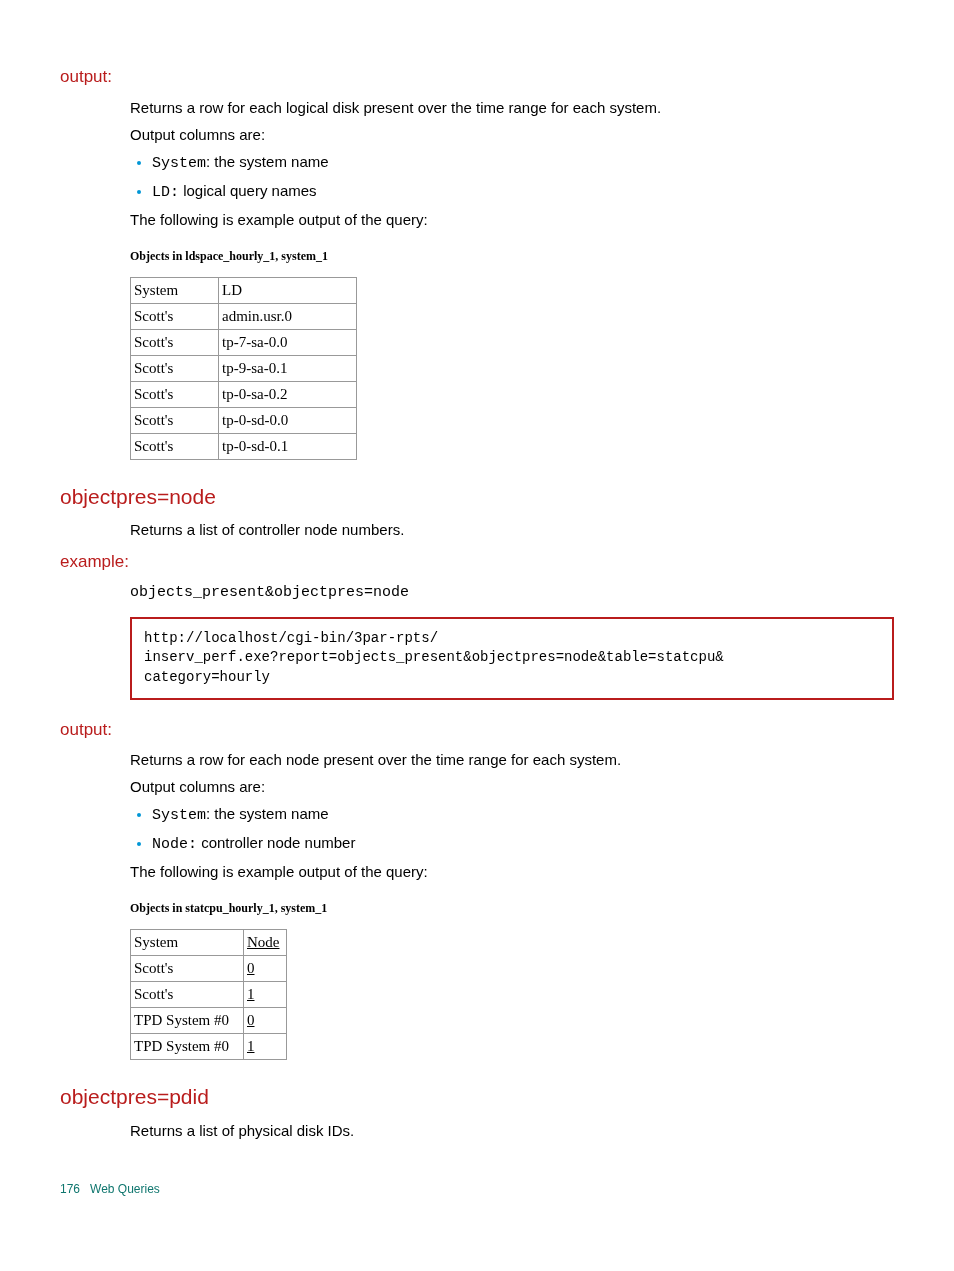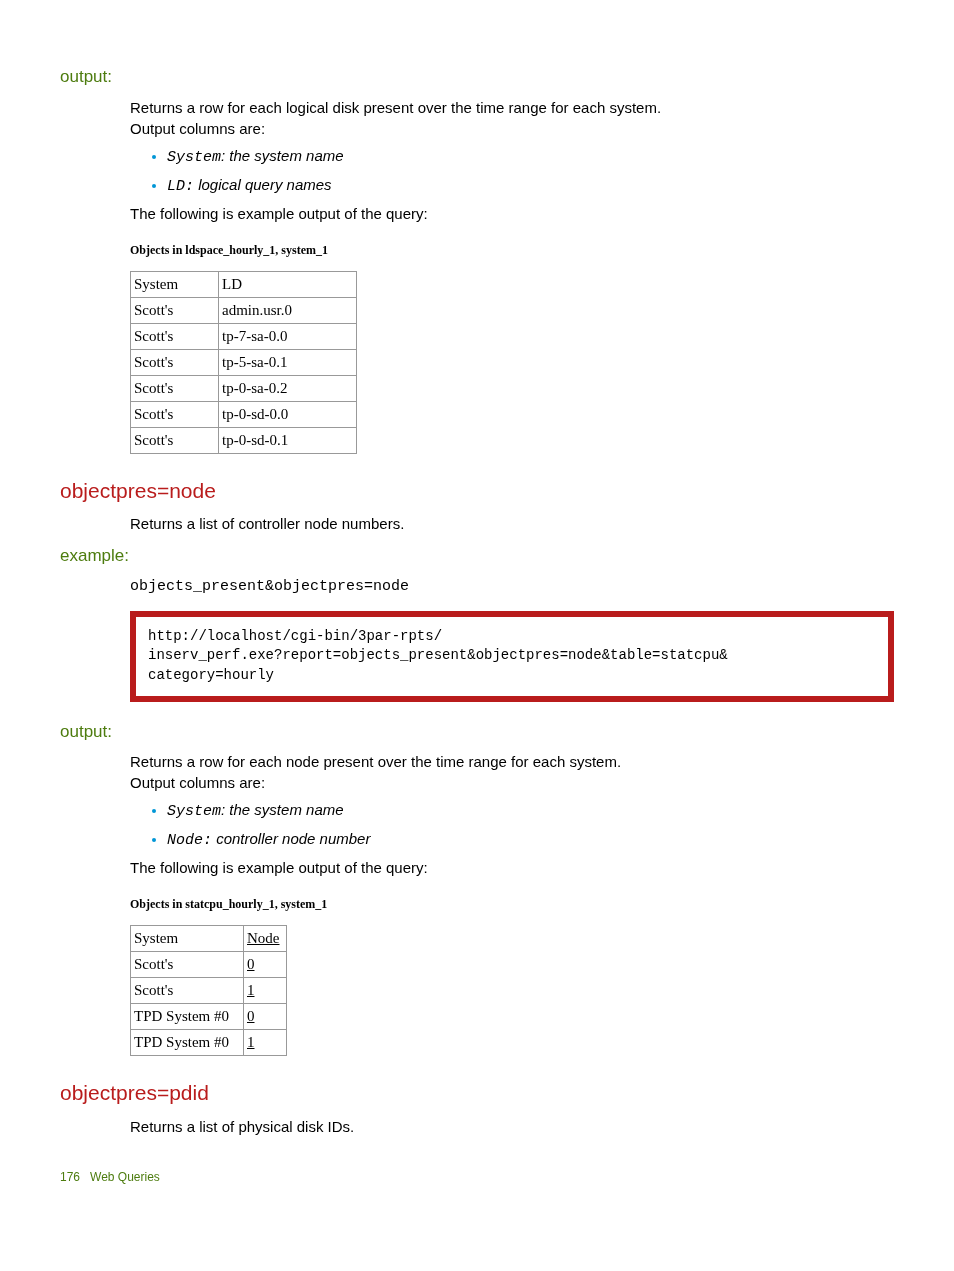--- a/index.html
+++ b/index.html
@@ -6,44 +6,43 @@
     font-family: Arial, Helvetica, sans-serif;
     font-size: 15px;
     color: #000;
     margin: 0;
     padding: 55px 60px 40px 60px;
     width: 954px;
     box-sizing: border-box;
     line-height: 1.4;
   }
   .h3 {
-    color: #4d7c0f;
+    color: #b91c1c;
     font-size: 17px;
     font-weight: normal;
     margin: 10px 0 8px 0;
   }
   .h2 {
     color: #b91c1c;
     font-size: 21px;
     font-weight: normal;
     margin: 22px 0 8px 0;
   }
   .body-indent {
     margin-left: 70px;
   }
   p {
-    margin: 0 0;
+    margin: 6px 0;
   }
   ul {
     margin: 6px 0;
     padding-left: 22px;
   }
   ul li {
-    margin: 6px 15px;
-    font-style: italic;
+    margin: 6px 0;
   }
   ul li::marker {
     color: #0096D6;
     font-size: 14px;
   }
   .mono {
     font-family: "Courier New", monospace;
     font-size: 15px;
   }
   .table-title {
@@ -62,33 +61,33 @@
     border: 1px solid #999;
     padding: 2px 4px 2px 3px;
     text-align: left;
     font-weight: normal;
     vertical-align: top;
   }
   table.data th {
     font-weight: normal;
   }
   .codebox {
-    border: 6px solid #b91c1c;
+    border: 2px solid #b91c1c;
     padding: 10px 12px;
     font-family: "Courier New", monospace;
     font-size: 14px;
     line-height: 1.4;
     margin: 14px 0 18px 0;
     white-space: pre-wrap;
     word-break: break-all;
   }
   .footer {
     font-size: 12px;
-    color: #4d7c0f;
-    margin-top: 32px;
+    color: #0f766e;
+    margin-top: 40px;
   }
   .t1 { }
   .t1 th:first-child, .t1 td:first-child { min-width: 80px; }
   .t1 th:last-child, .t1 td:last-child { min-width: 130px; }
   .t2 th:first-child, .t2 td:first-child { min-width: 105px; }
   .t2 th:last-child, .t2 td:last-child { min-width: 35px; text-decoration: underline; }
 </style>
 </head>
 <body>
 
@@ -115,21 +114,21 @@
     <tr>
           <td>Scott's</td>
           <td>admin.usr.0</td>
         </tr>
     <tr>
           <td>Scott's</td>
           <td>tp-7-sa-0.0</td>
         </tr>
     <tr>
           <td>Scott's</td>
-          <td>tp-5-sa-0.1</td>
+          <td>tp-9-sa-0.1</td>
         </tr>
     <tr>
           <td>Scott's</td>
           <td>tp-0-sa-0.2</td>
         </tr>
     <tr>
           <td>Scott's</td>
           <td>tp-0-sd-0.0</td>
         </tr>
     <tr>

